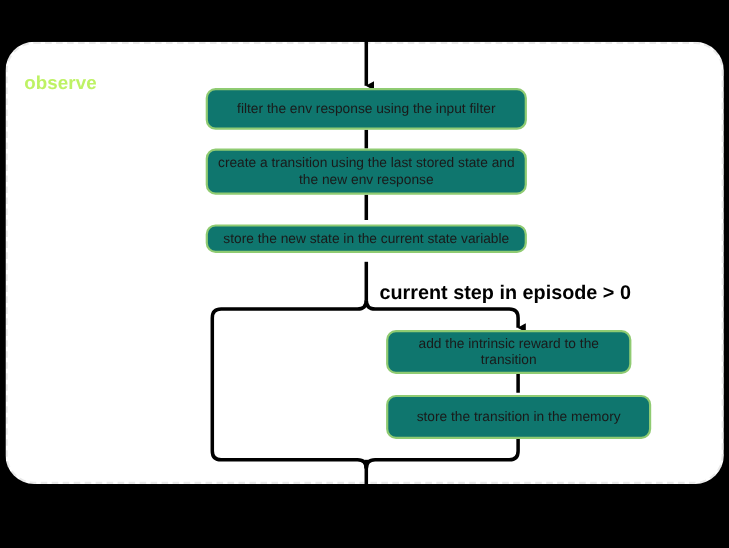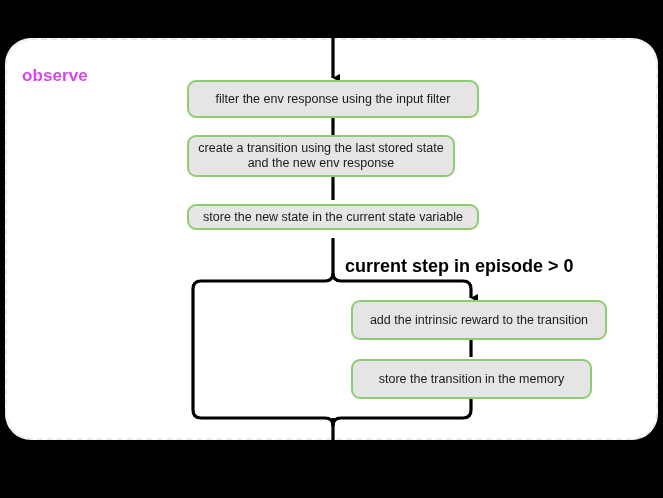--- a/index.html
+++ b/index.html
@@ -33,56 +33,56 @@
     border-radius: 26px;
     box-sizing: border-box;
   }
 
   #scope-title {
     position: absolute;
     left: 22px;
     top: 66px;
     font-size: 17px;
     font-weight: bold;
-    color: #d946ef;
+    color: #bef264;
     letter-spacing: 0.1px;
     white-space: nowrap;
   }
 
   
   #edges {
     position: absolute;
     left: 0;
     top: 0;
     width: 663px;
     height: 498px;
     pointer-events: none;
   }
 
   
   .node {
     position: absolute;
     box-sizing: border-box;
-    background: #e5e5e5;
+    background: #0f766e;
     border: 2.5px solid #8fcb72;
     border-radius: 9px;
     color: #1a1a1a;
     font-size: 12.5px;
     line-height: 15px;
     text-align: center;
     display: flex;
     align-items: center;
     justify-content: center;
     padding: 2px 8px;
   }
 
   #node-filter      { left: 187px; top: 80px;  width: 292px; height: 38px; }
-  #node-transition  { left: 187px; top: 135px; width: 268px; height: 42px; }
+  #node-transition  { left: 187px; top: 135px; width: 292px; height: 42px; }
   #node-store-state { left: 187px; top: 204px; width: 292px; height: 26px; }
-  #node-intrinsic   { left: 351px; top: 300px; width: 256px; height: 40px; }
+  #node-intrinsic   { left: 351px; top: 300px; width: 223px; height: 40px; }
   #node-memory      { left: 351px; top: 359px; width: 241px; height: 40px; text-align: center; }
 
   .edge-label {
     position: absolute;
     font-size: 18px;
     font-weight: bold;
     color: #000000;
     white-space: nowrap;
   }
   #label-condition { left: 345px; top: 256px; }

